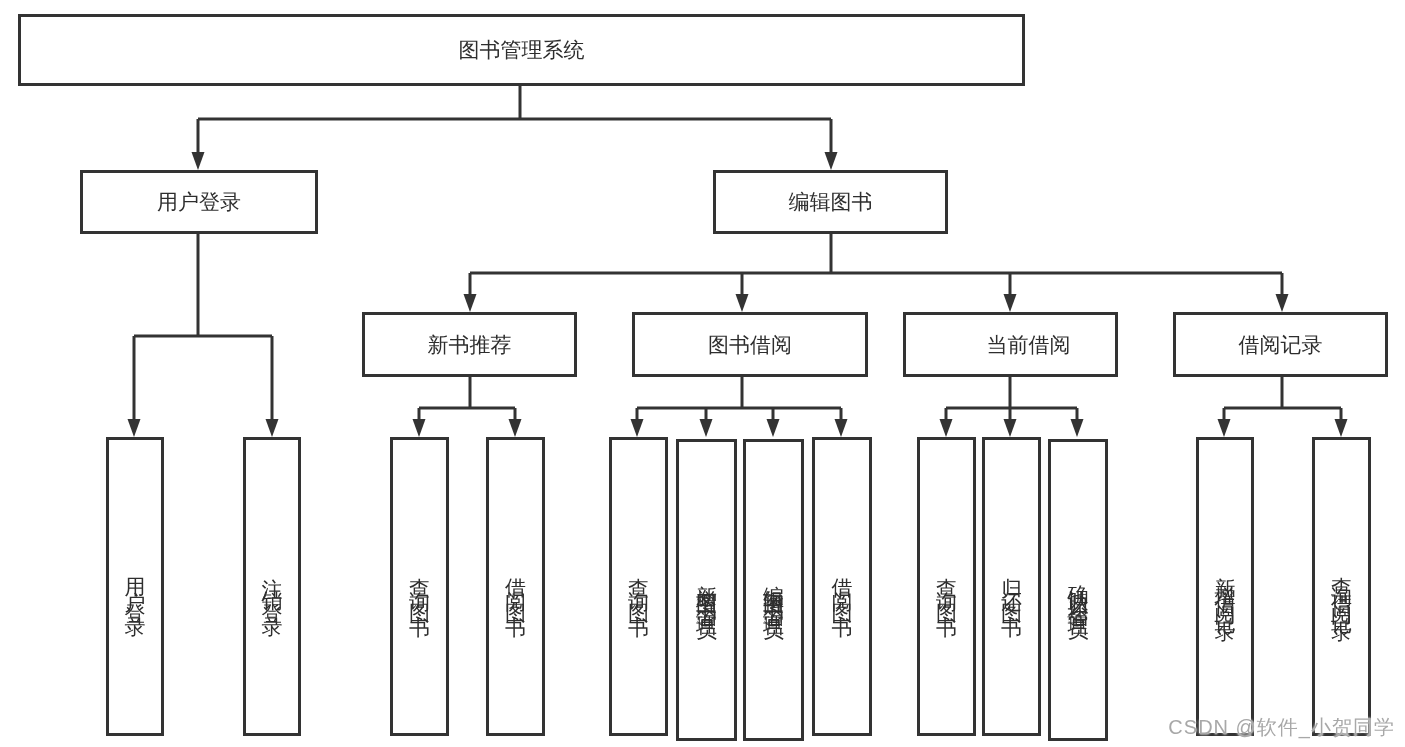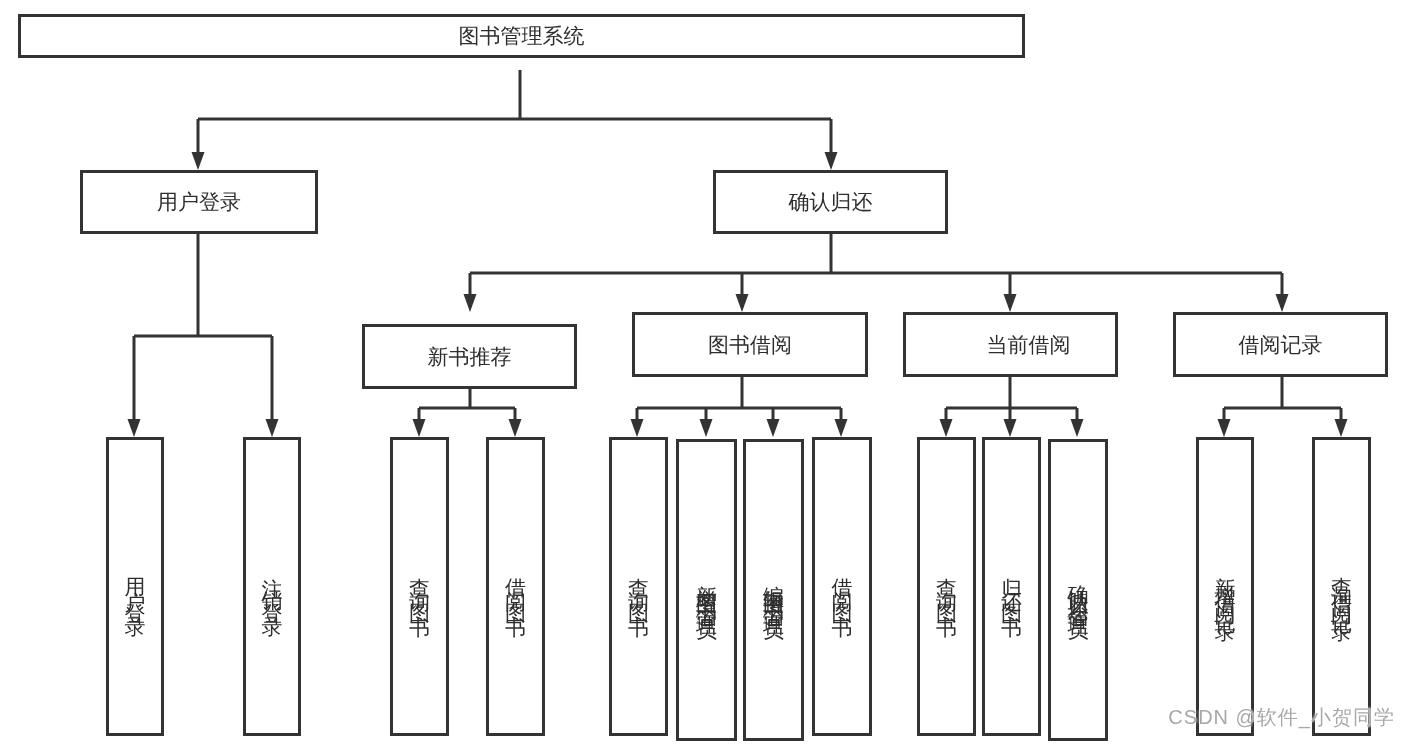--- a/index.html
+++ b/index.html
@@ -35,21 +35,21 @@
     writing-mode: vertical-rl;
     text-orientation: mixed;
     white-space: normal;
   }
   .ls-lg { letter-spacing: 13px; }
   .ls-md { letter-spacing: 9px; }
   .ls-sm { letter-spacing: 5px; }
   .watermark {
     position: absolute;
     right: 10px;
-    bottom: 16px;
+    bottom: 6px;
     font-size: 20px;
     color: #a8a8a8;
     letter-spacing: 1px;
     z-index: 5;
     text-shadow: 0 0 3px #ffffff, 0 0 2px #ffffff;
     text-align: center;
   }
 </style>
 </head>
 <body>
@@ -125,26 +125,26 @@
     <g>
       <path d="M1282 377 V408"></path>
       <path d="M1224 408 H1341"></path>
       <path d="M1224 408 V420"></path>
       <polygon points="1217.5,419 1230.5,419 1224,437"></polygon>
       <path d="M1341 408 V420"></path>
       <polygon points="1334.5,419 1347.5,419 1341,437"></polygon>
     </g>
   </svg>
 
-  <div class="node" style="left:18px; top:14px; width:1007px; height:44px;text-align:center;">图书管理系统</div>
+  <div class="node" style="left:18px; top:14px; width:1007px; height:72px;text-align:center;">图书管理系统</div>
 
   <div class="node" style="left:80px; top:170px; width:238px; height:64px;">用户登录</div>
-  <div class="node" style="left:713px; top:170px; width:235px; height:64px;">确认归还</div>
+  <div class="node" style="left:713px; top:170px; width:235px; height:64px;">编辑图书</div>
 
-  <div class="node" style="left:362px; top:312px; width:215px; height:65px;margin-top:12px;">新书推荐</div>
+  <div class="node" style="left:362px; top:312px; width:215px; height:65px;">新书推荐</div>
   <div class="node" style="left:632px; top:312px; width:236px; height:65px;">图书借阅</div>
   <div class="node" style="left:903px; top:312px; width:215px; height:65px;padding-left:36px;">当前借阅</div>
   <div class="node" style="left:1173px; top:312px; width:215px; height:65px;">借阅记录</div>
 
   <div class="node v ls-lg" style="left:106px; top:437px; width:58px; height:299px;">用户登录</div>
   <div class="node v ls-lg" style="left:243px; top:437px; width:58px; height:299px;">注销登录</div>
 
   <div class="node v ls-lg" style="left:390px; top:437px; width:59px; height:299px;">查询图书</div>
   <div class="node v ls-lg" style="left:486px; top:437px; width:59px; height:299px;">借阅图书</div>
 

